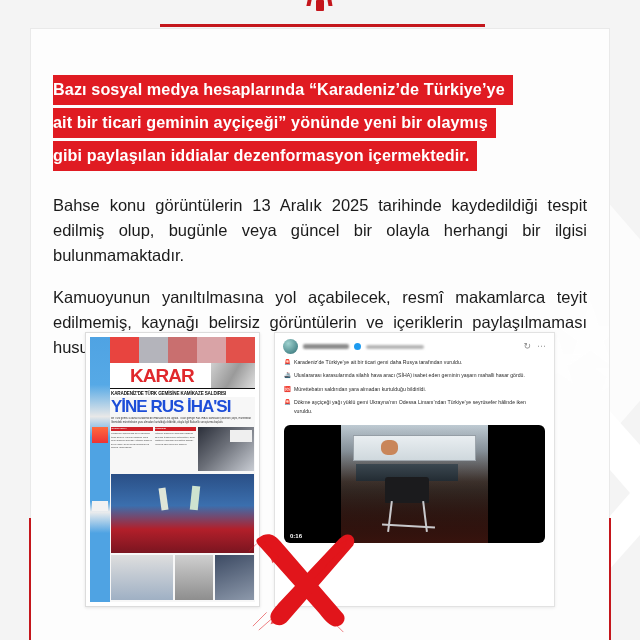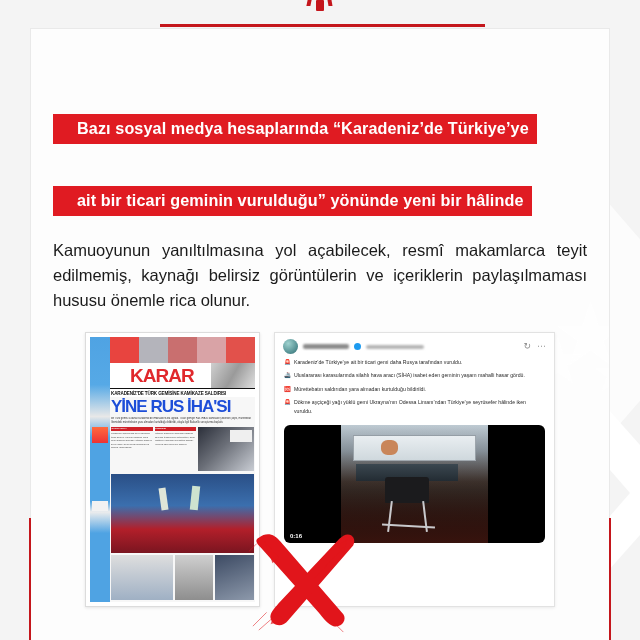--- a/index.html
+++ b/index.html
@@ -142,24 +142,23 @@
     align-items: flex-start;
     gap: 3px;
     margin-bottom: 22px;
   }
   .headline .hl {
     background: #e01b22;
     color: #ffffff;
     font-weight: bold;
     font-size: 16.2px;
     line-height: 1.42;
-    padding: 3px 8px 4px 24px;
+    padding: 3px 8px 4px 0;
     letter-spacing: .1px;
     white-space: nowrap;
-    margin-top: 39px;
   }
 
   
   .para {
     font-size: 16.5px;
     line-height: 1.52;
     color: #1b1b1b;
     text-align: justify;
     margin-bottom: 17px;
     position: relative;
@@ -453,23 +452,25 @@
 
 <div class="card">
   <div class="card-inner">
 
     <div class="star star-1">★</div>
     <div class="star star-2">★</div>
     <div class="star star-3">★</div>
 
     <div class="headline">
       <div class="hl">Bazı sosyal medya hesaplarında “Karadeniz’de Türkiye’ye</div>
-      <div class="hl">ait bir ticari geminin vurulduğu” yönünde yeni bir hâlinde</div>
+      <div class="hl">ait bir ticari geminin ayçiçeği” yönünde yeni bir olaymış</div>
+      <div class="hl">gibi paylaşılan iddialar dezenformasyon içermektedir.</div>
     </div>
 
+    <p class="para">Bahse konu görüntülerin 13 Aralık 2025 tarihinde kaydedildiği tespit edilmiş olup, bugünle veya güncel bir olayla herhangi bir ilgisi bulunmamaktadır.</p>
     <p class="para">Kamuoyunun yanıltılmasına yol açabilecek, resmî makamlarca teyit edilmemiş, kaynağı belirsiz görüntülerin ve içeriklerin paylaşılmaması hususu önemle rica olunur.</p>
   </div>
 </div>
 
 <div class="evidence">
 
   <div class="np">
     <div class="np-page">
       <div class="np-rail"></div>
       <div class="np-main">

